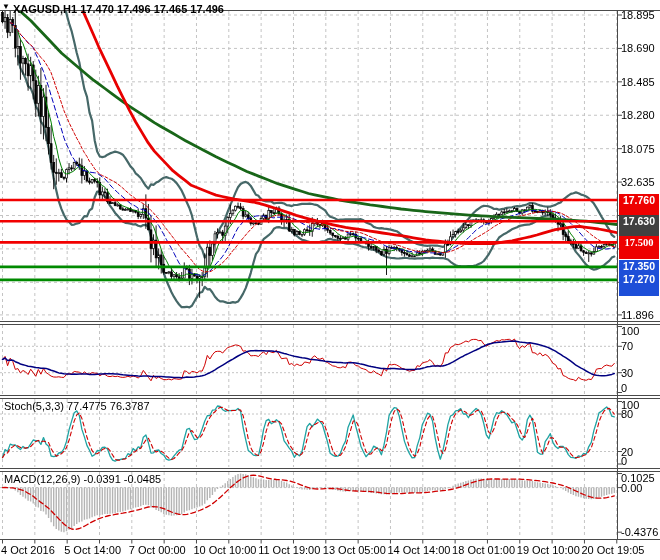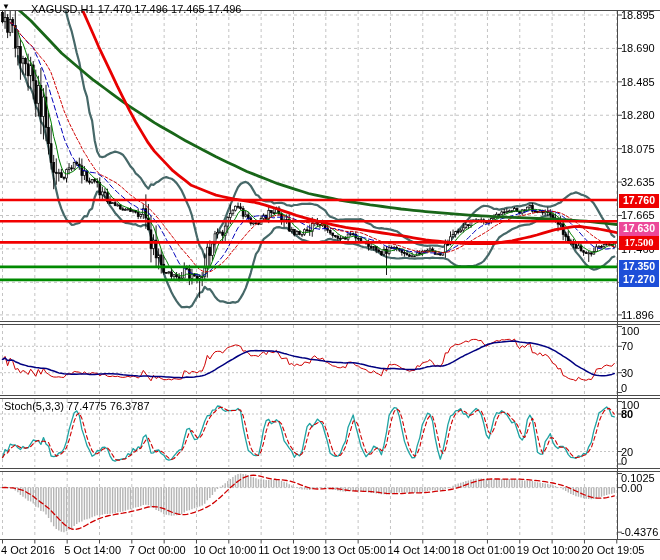--- a/index.html
+++ b/index.html
@@ -1,22 +1,22 @@
 <!DOCTYPE html>
 <html><head>
 <meta charset="utf-8">
 <style>
   html,body{margin:0;padding:0;background:#fff;}
   .chart{position:relative;width:660px;height:560px;background:#ffffff;
          font-family:"Liberation Sans",sans-serif;overflow:hidden;}
   #cv{position:absolute;left:0;top:0;}
   .lbl{position:absolute;font-size:11px;color:#000;white-space:pre;line-height:12px;z-index:2;}
-  .title{font-weight:normal;letter-spacing:0;margin-left:18px;}
+  .title{font-weight:bold;letter-spacing:0;}
   .arr{position:absolute;left:2px;top:2px;font-size:8px;color:#000;z-index:2;}
-  .badge{position:absolute;left:619px;width:40px;height:14px;font-size:10.5px;font-weight:bold;
+  .badge{position:absolute;left:619px;width:40px;height:23px;font-size:10.5px;font-weight:bold;
          color:#fff;text-align:center;line-height:13px;z-index:3;white-space:nowrap;}
 </style>
 </head>
 <body>
 
 <div class="chart">
   <svg id="cv" width="660" height="560">
       <defs>
         <clipPath id="cm">
           <rect x="0" y="10.5" width="617" height="310"></rect>
@@ -922,51 +922,52 @@
         <line x1="487.45" y1="539.5" x2="487.45" y2="543.5" stroke="#4a4a4a" stroke-width="1"></line>
         <line x1="519.78" y1="539.5" x2="519.78" y2="543.5" stroke="#4a4a4a" stroke-width="1"></line>
         <line x1="552.11" y1="539.5" x2="552.11" y2="543.5" stroke="#4a4a4a" stroke-width="1"></line>
         <line x1="584.4399999999999" y1="539.5" x2="584.4399999999999" y2="543.5" stroke="#4a4a4a" stroke-width="1"></line>
         <line x1="616.77" y1="539.5" x2="616.77" y2="543.5" stroke="#4a4a4a" stroke-width="1"></line>
       </g>
     </svg>
   <span class="arr">▼</span>
   <div class="lbl title" style="left:13px;top:3px;">XAGUSD,H1 17.470 17.496 17.465 17.496</div>
   <div class="lbl" style="left:4px;top:400px;">Stoch(5,3,3) 77.4775 76.3787</div>
+  <div class="lbl" style="left:4px;top:473px;">MACD(12,26,9) -0.0391 -0.0485</div>
   <div id="labels">
       <div class="lbl" style="left: 621px; top: 9px;">18.895</div>
       <div class="lbl" style="left: 621px; top: 42.415px;">18.690</div>
       <div class="lbl" style="left: 621px; top: 75.83px;">18.485</div>
       <div class="lbl" style="left: 621px; top: 109.245px;">18.280</div>
       <div class="lbl" style="left: 621px; top: 142.66px;">18.075</div>
       <div class="lbl" style="left: 621px; top: 176.075px;">32.635</div>
       <div class="lbl" style="left: 621px; top: 209.49px;">17.665</div>
       <div class="lbl" style="left: 621px; top: 242.905px;">17.460</div>
       <div class="lbl" style="left: 621px; top: 276.32px;">17.255</div>
       <div class="lbl" style="left: 621px; top: 308.92px;">11.896</div>
       <div class="lbl" style="left: 621px; top: 325px;">100</div>
       <div class="lbl" style="left: 621px; top: 340.3px;">70</div>
       <div class="lbl" style="left: 621px; top: 366.7px;">30</div>
       <div class="lbl" style="left: 621px; top: 382px;">0</div>
       <div class="lbl" style="left: 621px; top: 399px;">100</div>
-      <div class="lbl" style="left: 621px; top: 408px; font-weight: bold;">80</div>
+      <div class="lbl" style="left: 621px; top: 408px;">80</div>
       <div class="lbl" style="left: 621px; top: 445.5px;">20</div>
       <div class="lbl" style="left: 621px; top: 455px;">0</div>
       <div class="lbl" style="left: 621px; top: 472px;">0.1025</div>
       <div class="lbl" style="left: 621px; top: 481.6px;">0.00</div>
       <div class="lbl" style="left: 621px; top: 526px;">-0.4376</div>
       <div class="lbl" style="left: 1px; top: 544px;">4 Oct 2016</div>
       <div class="lbl" style="left: 64.16px; top: 544px;">5 Oct 14:00</div>
       <div class="lbl" style="left: 128.82px; top: 544px;">7 Oct 00:00</div>
       <div class="lbl" style="left: 193.48px; top: 544px;">10 Oct 10:00</div>
       <div class="lbl" style="left: 258.14px; top: 544px;">11 Oct 19:00</div>
       <div class="lbl" style="left: 322.8px; top: 544px;">13 Oct 05:00</div>
       <div class="lbl" style="left: 387.46px; top: 544px;">14 Oct 14:00</div>
       <div class="lbl" style="left: 452.12px; top: 544px;">18 Oct 01:00</div>
       <div class="lbl" style="left: 516.78px; top: 544px;">19 Oct 10:00</div>
       <div class="lbl" style="left: 581.44px; top: 544px;">20 Oct 19:05</div>
       <div class="badge" style="left: 619px; top: 193.505px; background: rgb(238, 0, 0);">17.760</div>
-      <div class="badge" style="left: 619px; top: 222px; background: #ec4899;">17.630</div>
+      <div class="badge" style="left: 619px; top: 215px; background: #404040;">17.630</div>
       <div class="badge" style="left: 619px; top: 235.885px; background: rgb(238, 0, 0); font-family: Liberation Serif, serif;">17.500</div>
       <div class="badge" style="left: 619px; top: 260.335px; background: #1d4ed8;">17.350</div>
       <div class="badge" style="left: 619px; top: 273.375px; background: #1d4ed8;">17.270</div>
     </div>
 </div>
 
 </body></html>

